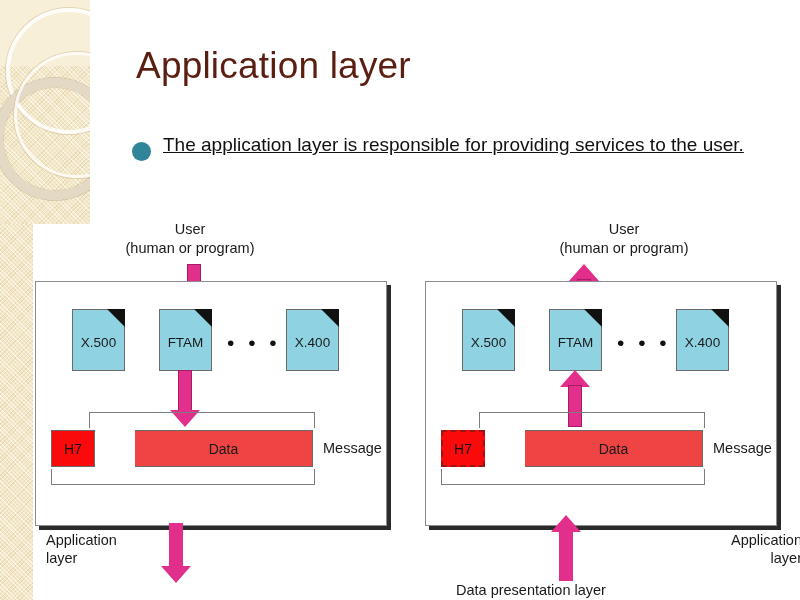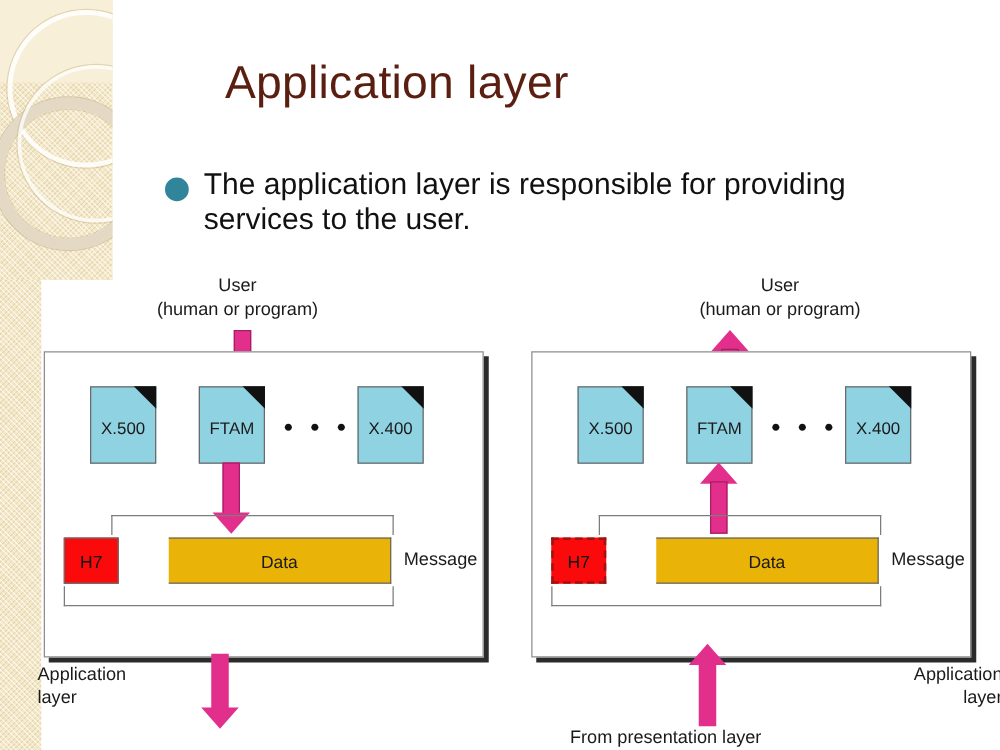--- a/index.html
+++ b/index.html
@@ -46,32 +46,31 @@
   #ring2{left:-6px;top:78px;width:104px;height:104px;}
   #ring3{left:14px;top:52px;width:120px;height:120px;border-width:3px;
          border-color:rgba(255,255,255,.75);}
 
   
   #page-title{
     position:absolute;left:136px;top:45px;
     font-size:37px;color:#5b1f12;letter-spacing:.2px;
     font-family:"Liberation Sans", sans-serif;
     white-space:nowrap;
-    margin-left:44px;
   }
   #bullet-row{
     position:absolute;left:132px;top:134px;width:620px;
     display:flex;align-items:flex-start;gap:12px;
   }
   #bullet-dot{
     width:19px;height:19px;border-radius:50%;
     background:#31859b;flex:0 0 auto;margin-top:8px;
   }
   #bullet-text{
-    font-size:24px;color:#111;line-height:1.18;
+    font-size:19px;color:#111;line-height:1.18;text-decoration:underline;
   }
 
   
   .panel{position:absolute;top:218px;width:380px;height:382px;}
   #panel-left{left:28px;}
   #panel-right{left:418px;}
 
   .user-label{
     position:absolute;top:2px;left:0;width:100%;
     text-align:center;font-size:14.5px;color:#1a1a1a;line-height:1.28;
@@ -109,21 +108,21 @@
   
   .msgbar{position:absolute;height:37px;display:flex;text-align:center;}
   .h7{
     width:44px;height:100%;background:#fa0a0a;
     border:1.3px solid #6a6a6a;box-sizing:border-box;
     display:flex;align-items:center;justify-content:center;
     font-size:14px;color:#111;
   }
   .h7.dashed{border:2px dashed #9c1414;}
   .databox{
-    flex:1;background:#eab308;border:1.3px solid #6a6a6a;
+    flex:1;background:#ef4444;border:1.3px solid #6a6a6a;
     border-left:none;box-sizing:border-box;
     display:flex;align-items:center;justify-content:center;
     font-size:14px;color:#1a1a1a;margin-left:40px;
   }
   .msg-label{position:absolute;font-size:14.5px;color:#1a1a1a;}
 
   
   .bracket-top, .bracket-bottom{
     position:absolute;border:1.2px solid #7c7c7c;height:15px;
   }
@@ -131,21 +130,21 @@
   .bracket-bottom{border-top:none;}
 
   
   .arrow{position:absolute;}
   .arrow .shaft{position:absolute;background:#e22f8c;border:1.3px solid #a81c63;box-sizing:border-box;}
   .arrow .head{position:absolute;width:0;height:0;}
   .arrow.down .head{border-left:15px solid transparent;border-right:15px solid transparent;border-top:17px solid #e22f8c;}
   .arrow.up   .head{border-left:15px solid transparent;border-right:15px solid transparent;border-bottom:17px solid #e22f8c;}
   .arrow.plain .shaft{border:none;}
 
-  .layer-name{position:absolute;font-size:14.5px;color:#1a1a1a;line-height:1.25;}
+  .layer-name{position:absolute;font-size:14.5px;color:#1a1a1a;line-height:1.25;margin-left:16px;}
   .flow-label{position:absolute;font-size:14.5px;color:#1a1a1a;white-space:nowrap;}
 </style>
 </head>
 <body>
 
 <div id="sidebar-wide">
   <div class="tex"></div>
   <div class="lighttop"></div>
   <div class="ringA" id="ring1"></div>
   <div class="ringB" id="ring2"></div>
@@ -273,14 +272,14 @@
   <div class="layer-name" style="right:-4px;top:313px;text-align:right;">
     <div>Application</div>
     <div>layer</div>
   </div>
 
   <div class="arrow up plain" style="left:133px;top:297px;width:30px;height:66px;">
     <div class="head" style="left:0;top:0;"></div>
     <div class="shaft" style="left:8px;top:15px;width:14px;height:51px;"></div>
   </div>
 
-  <div class="flow-label" style="left:38px;top:364px;">From presentation layer</div>
+  <div class="flow-label" style="left:38px;top:364px;">Data presentation layer</div>
 </div>
 
 </body></html>

